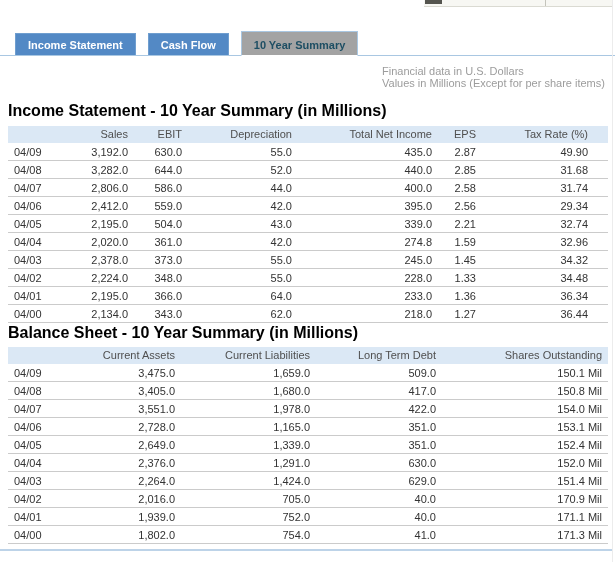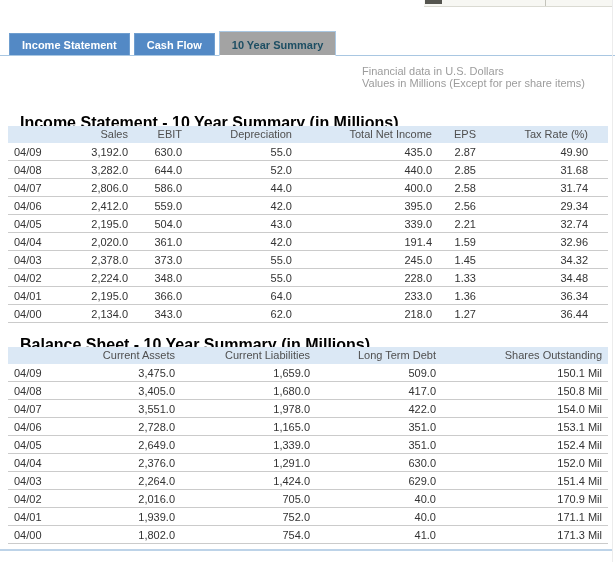--- a/index.html
+++ b/index.html
@@ -18,39 +18,39 @@
   .top-fragment .divider {
     position:absolute; left:121px; top:0; width:1px; height:6px; background:#c4c4bc;
   }
   .right-rule {
     position:absolute; top:0; left:612px; width:1px; height:562px; background:#ececec;
   }
   
   .tabbar {
     position:absolute; top:33px; left:0; width:615px; height:23px;
     box-sizing:border-box; border-bottom:1px solid #a9c7e2;
-    padding-left:9px; display:flex; gap:4px; align-items:flex-end;
+    padding-left:15px; display:flex; gap:12px; align-items:flex-end;
   }
   .tab {
     box-sizing:border-box; height:22px; padding:5px 12px 0 12px;
     background:#5389c5; border:1px solid #6f9ecf; border-bottom:none;
     color:#ffffff; font-size:11px; font-weight:bold; white-space:nowrap;
     cursor:pointer;
   }
   .tab.active {
     height:25px; margin-bottom:-1px; padding-top:7px;
     background:#a3a3a3; border:1px solid #a9c7e2; border-bottom:1px solid #ffffff;
     color:#1d4e63;
   }
   .notes {
-    position:absolute; top:65px; left:362px;
+    position:absolute; top:65px; left:382px;
     color:#9c9c9c; font-size:11px; line-height:12px;
   }
   .section-title {
-    position:absolute; left:8px; margin:12px;
+    position:absolute; left:8px; margin:0;
     font-size:16px; font-weight:bold; color:#000000; letter-spacing:0;
     white-space:nowrap;
   }
   #is-title { top:102px; }
   #bs-title { top:324px; }
   table.report {
     position:absolute; left:8px; width:600px;
     border-collapse:collapse; table-layout:fixed;
     font-size:11px; color:#333333;
   }
@@ -169,21 +169,21 @@
         <td>43.0</td>
         <td>339.0</td>
         <td>2.21</td>
         <td>32.74</td>
       </tr>
       <tr>
         <td>04/04</td>
         <td>2,020.0</td>
         <td>361.0</td>
         <td>42.0</td>
-        <td>191.4</td>
+        <td>274.8</td>
         <td>1.59</td>
         <td>32.96</td>
       </tr>
       <tr>
         <td>04/03</td>
         <td>2,378.0</td>
         <td>373.0</td>
         <td>55.0</td>
         <td>245.0</td>
         <td>1.45</td>

